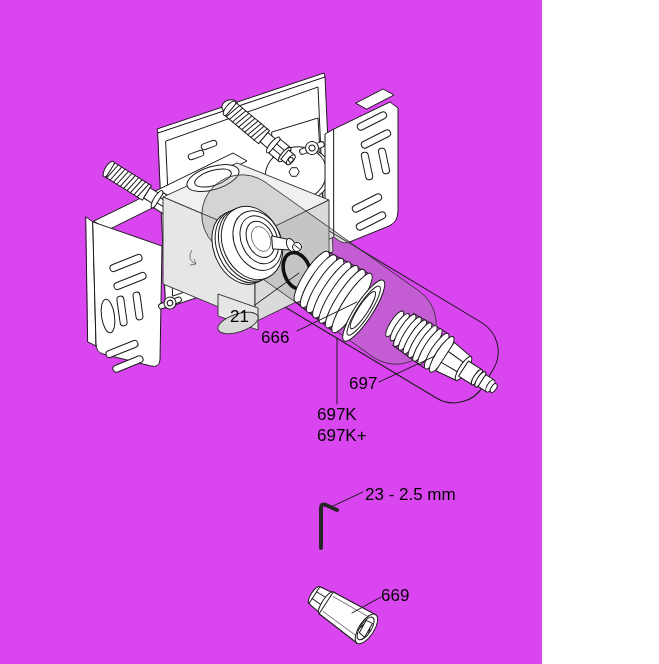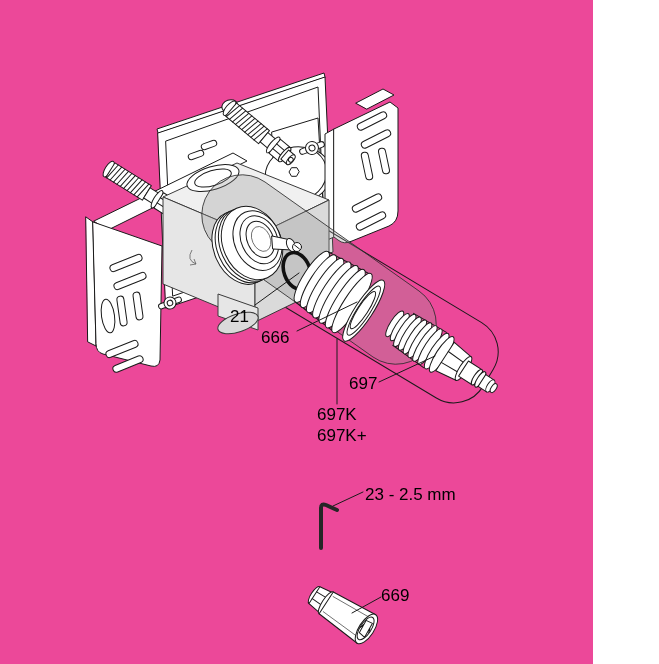--- a/index.html
+++ b/index.html
@@ -1,16 +1,16 @@
 <!DOCTYPE html>
 <html><head>
 <meta charset="utf-8">
 <style>
   html,body{margin:0;padding:0;background:#ffffff;}
-  .stage{position:relative;width:593px;height:664px;background:#ec4899;overflow:hidden;
+  .stage{position:relative;width:542px;height:664px;background:#d946ef;overflow:hidden;
          font-family:"Liberation Sans",sans-serif;}
   svg{display:block;}
   .ln{fill:none;stroke:#1a1a1a;stroke-width:1;stroke-linejoin:round;stroke-linecap:round;}
   .wh{fill:#ffffff;stroke:#1a1a1a;stroke-width:1;stroke-linejoin:round;stroke-linecap:round;}
   .gh1{fill:#f0f0f0;stroke:#3a3a3a;stroke-width:1;stroke-linejoin:round;}
   .gh2{fill:#e6e6e6;stroke:#3a3a3a;stroke-width:1;stroke-linejoin:round;}
   .gh3{fill:#dadada;stroke:#3a3a3a;stroke-width:1;stroke-linejoin:round;}
   .band{fill:rgba(150,150,150,0.30);stroke:rgba(45,45,45,0.85);stroke-width:1;}
   .thin{fill:none;stroke:#555;stroke-width:0.75;}
   .lbl{font-family:"Liberation Sans",sans-serif;font-size:17px;fill:#000;}

